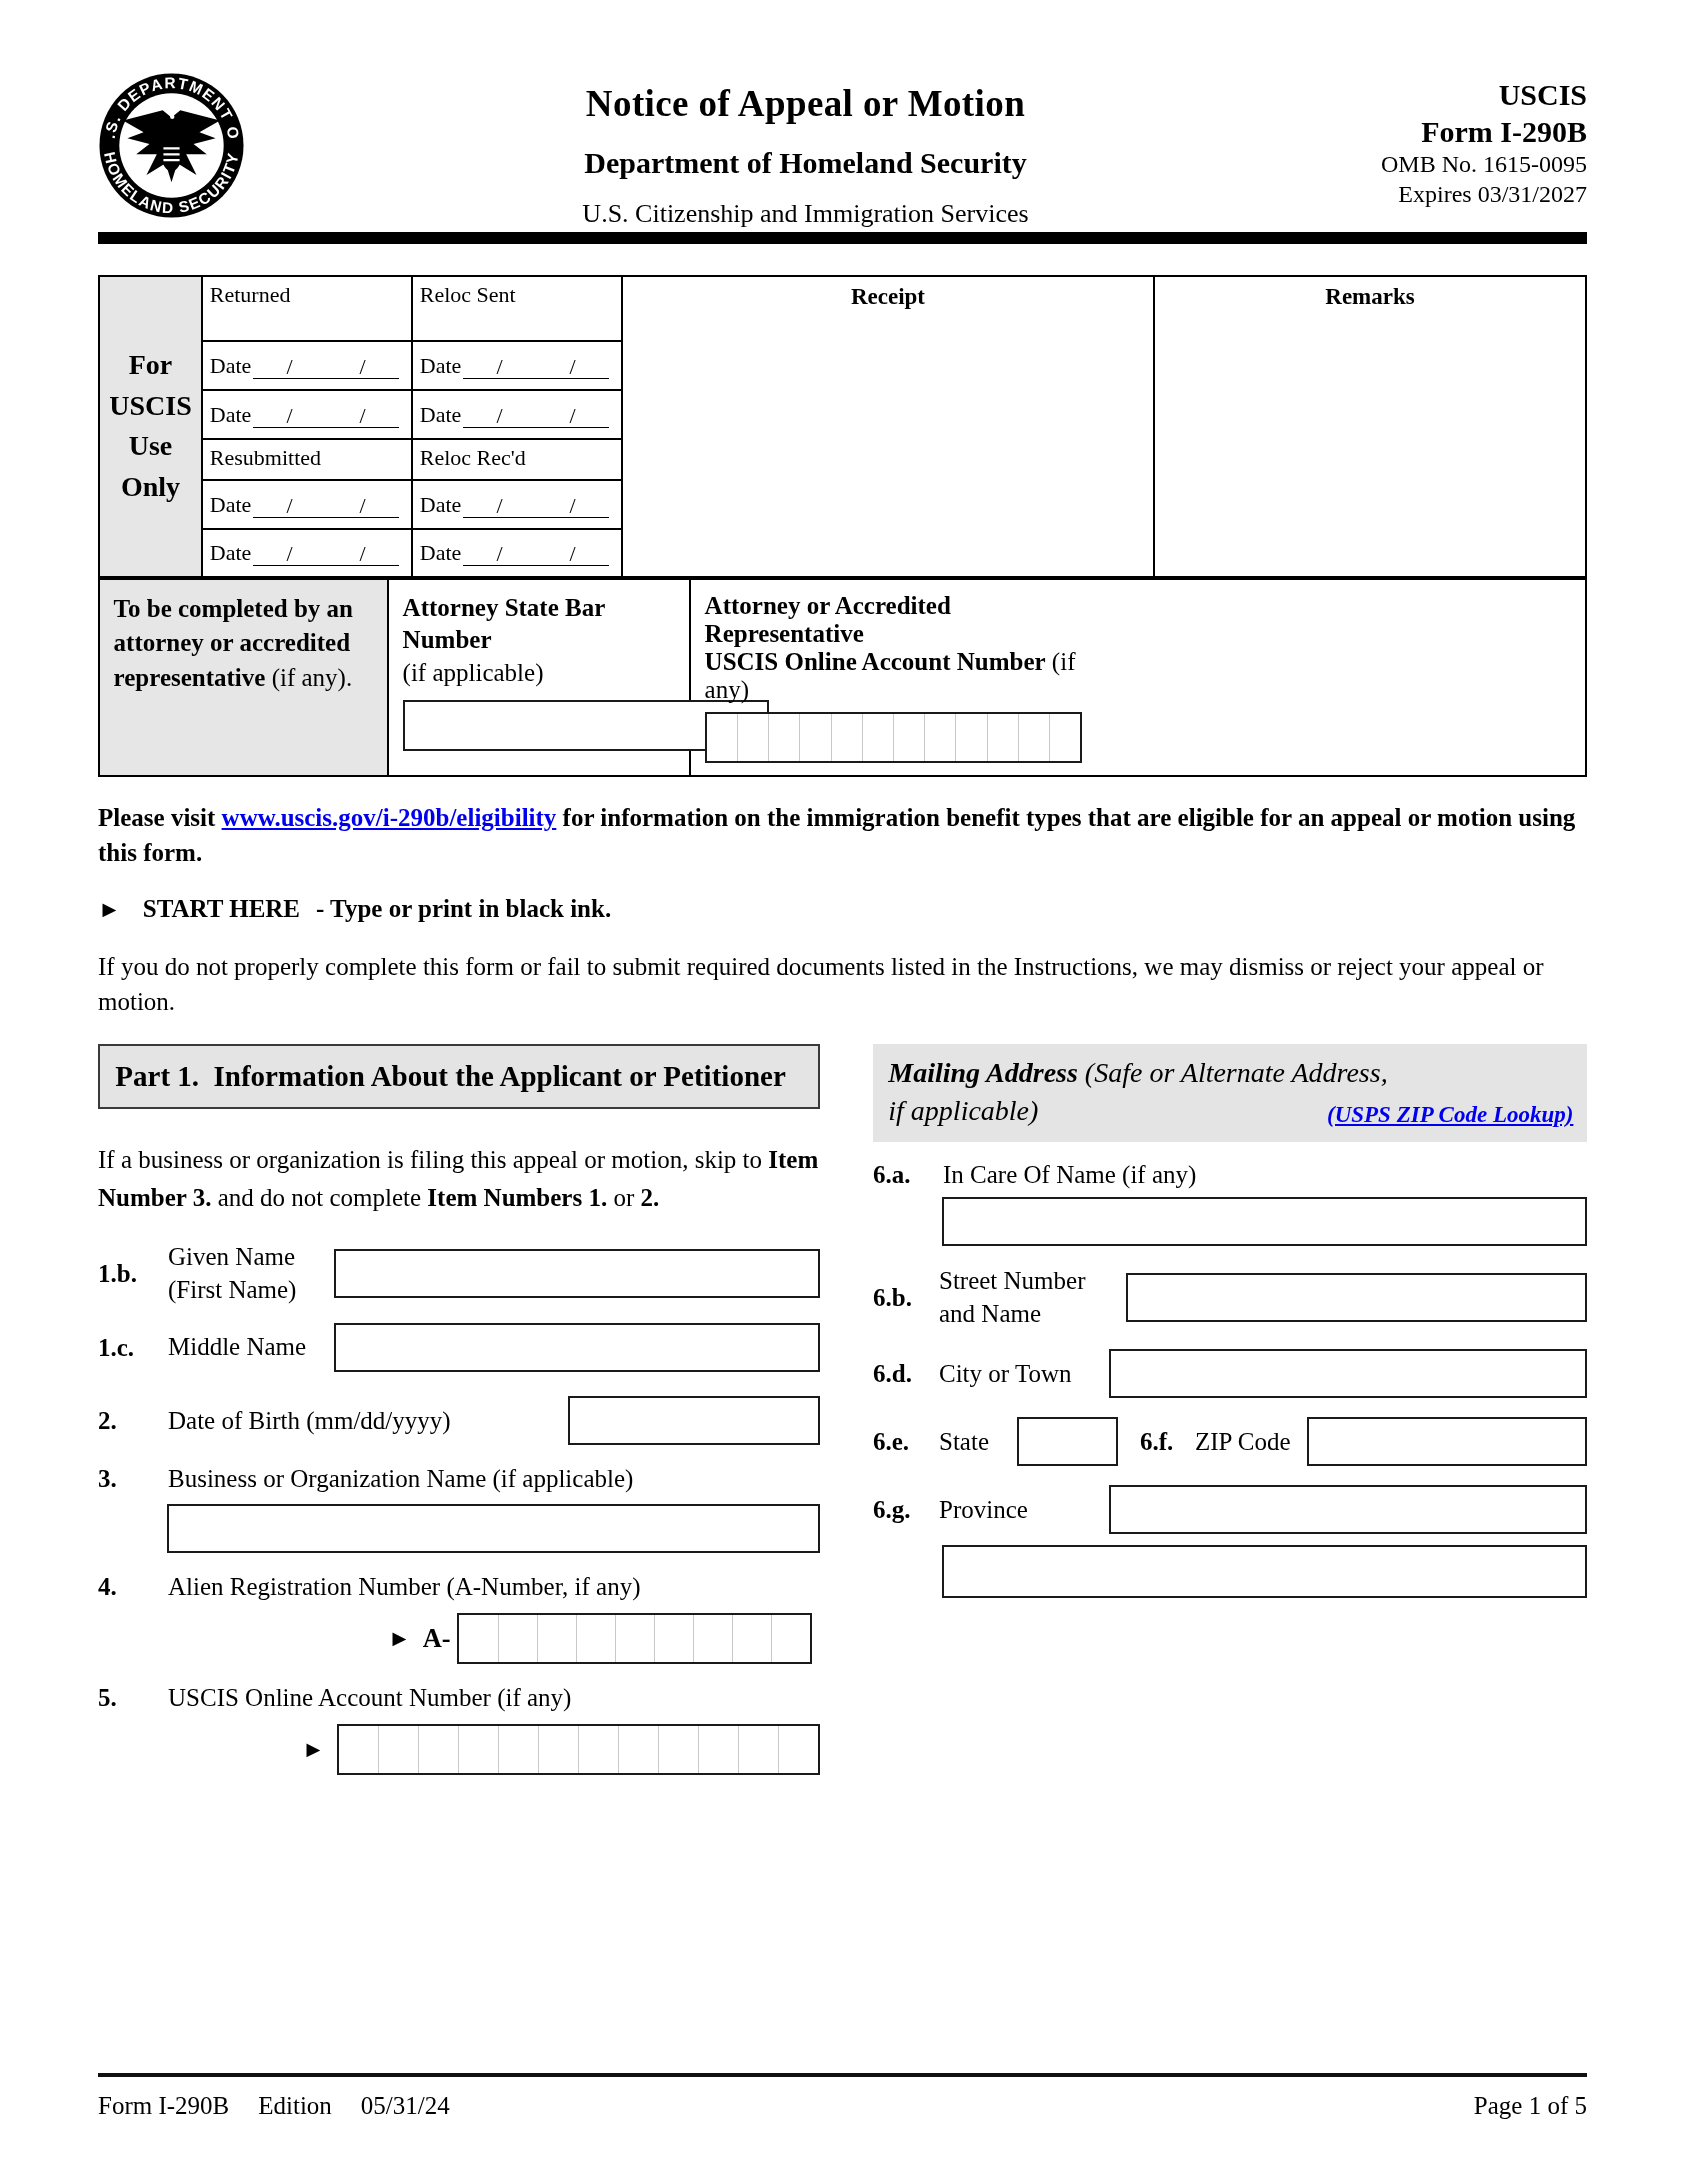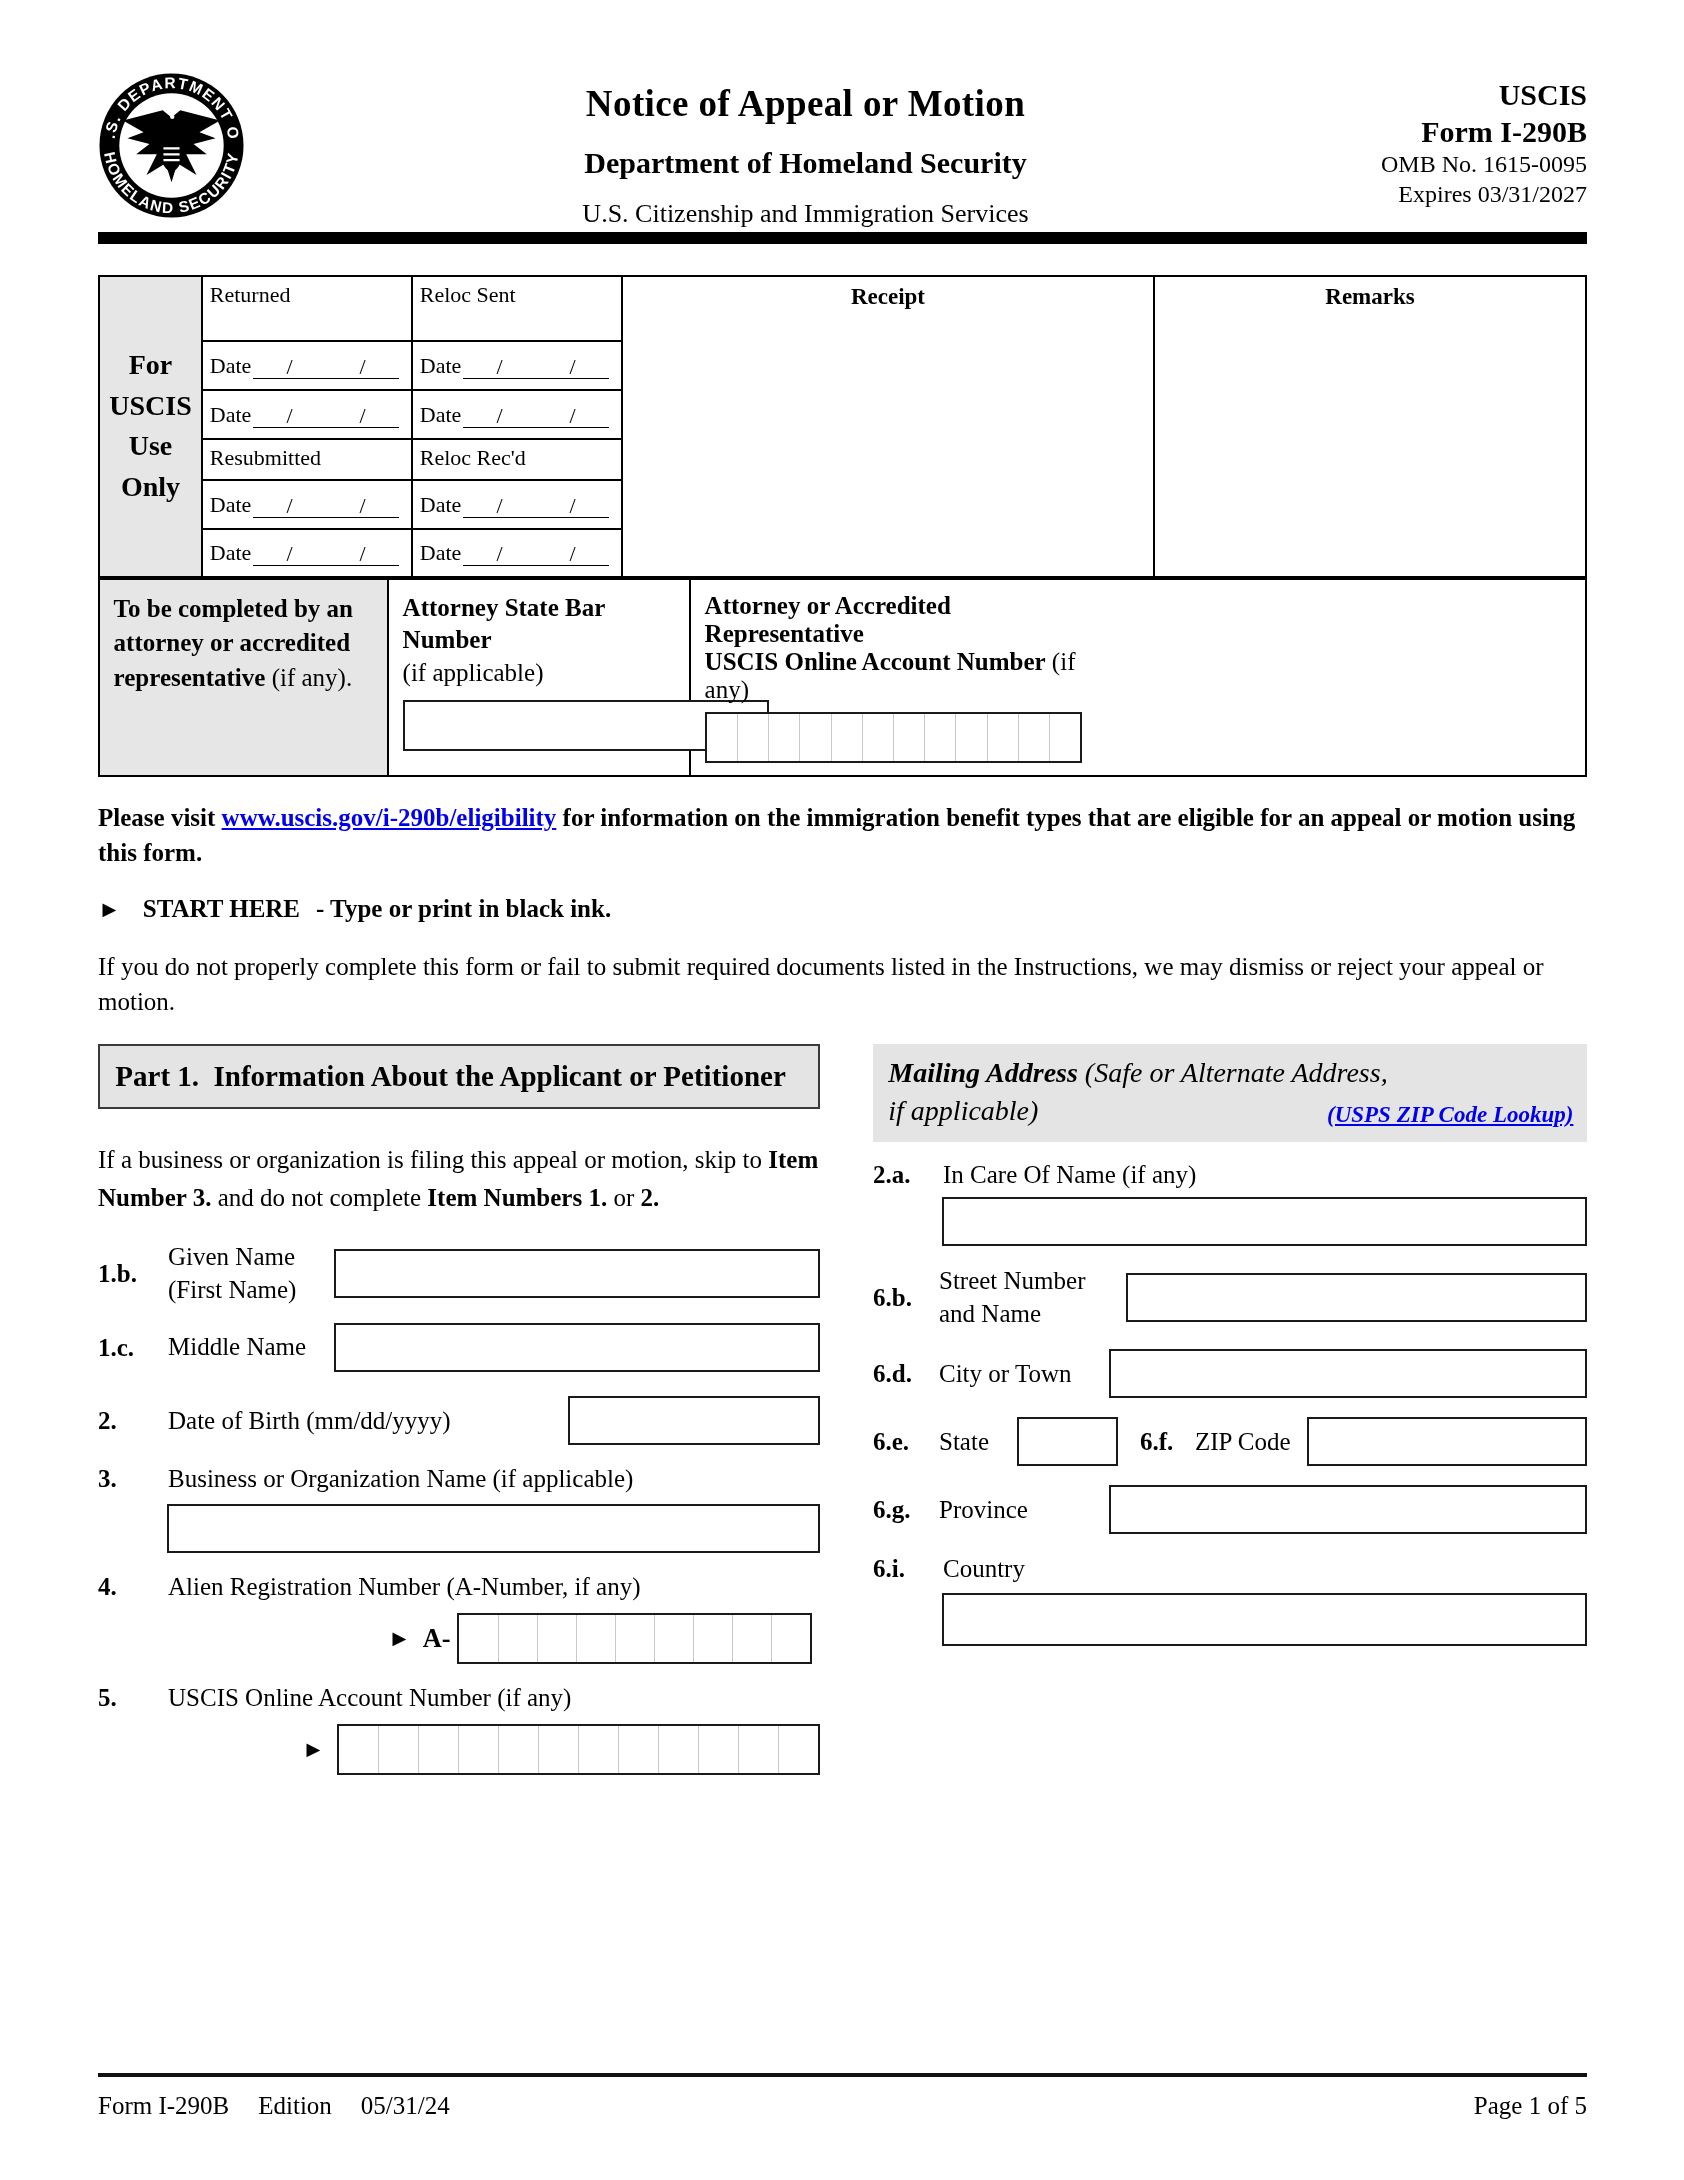--- a/index.html
+++ b/index.html
@@ -328,21 +328,21 @@
 
     <div class="col-gap"></div>
 
     <div class="col-r">
       <div class="mail-head">
         <span class="txt"><span class="b">Mailing Address</span><span> (Safe or Alternate Address, if applicable)</span></span>
         <a class="blue zip-link" href="#">(USPS ZIP Code Lookup)</a>
       </div>
 
       <div class="lblrow" style="margin-top:19px">
-        <span class="no">2.a.</span>
+        <span class="no">6.a.</span>
         <span>In Care Of Name (if any)</span>
       </div>
       <div class="inp" style="margin-left:69px;margin-top:8.5px"></div>
 
       <div class="mrow">
         <span class="no">6.b.</span>
         <span class="ml" style="width:187px">Street Number and Name</span>
         <div class="inp" style="flex:1"></div>
       </div>
 
@@ -362,24 +362,20 @@
         <div class="inp" style="flex:1"></div>
       </div>
 
       <div class="mrow">
         <span class="no">6.g.</span>
         <span class="ml" style="width:170px">Province</span>
         <div class="inp" style="flex:1"></div>
       </div>
 
 
-      <div class="lblrow">
-        <span class="no">6.i.</span>
-        <span>Country</span>
-      </div>
       <div class="inp" style="margin-left:69px;margin-top:10.2px;height:53px"></div>
     </div>
   </div>
 
   <div class="footer">
     <div>
       <span class="sp">Form I-290B</span><span class="sp">Edition</span><span>05/31/24</span>
     </div>
     <div>Page 1 of 5</div>
   </div>

